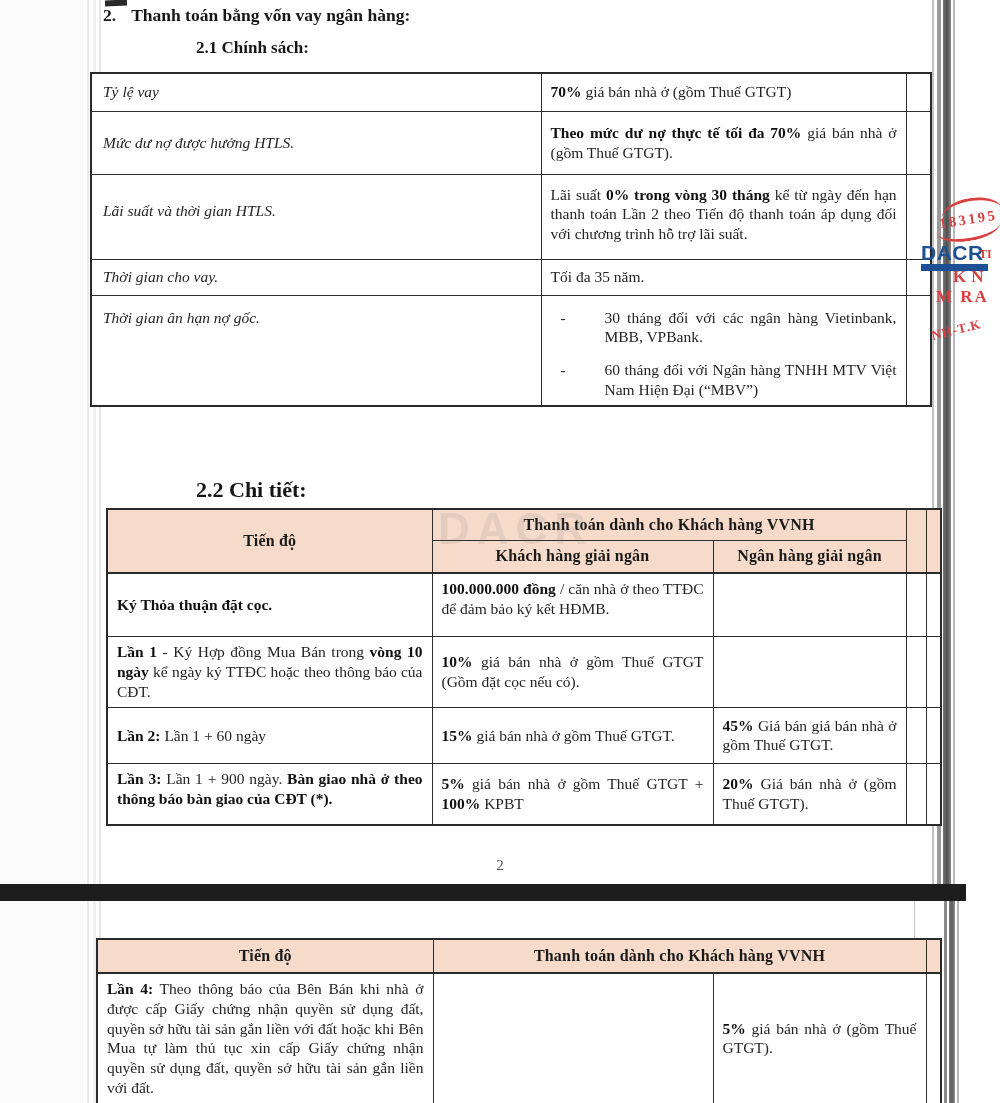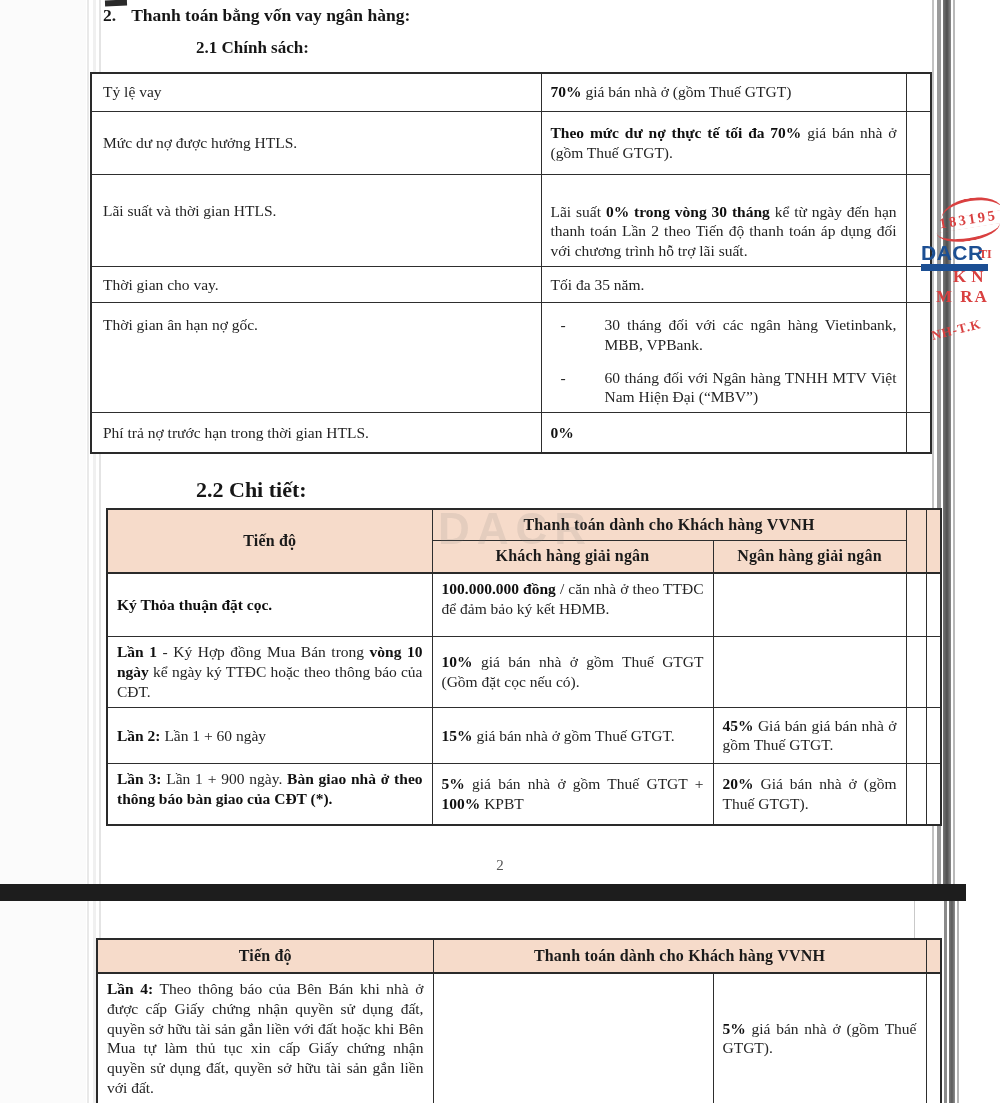--- a/index.html
+++ b/index.html
@@ -44,21 +44,21 @@
   .hd{background:var(--header_bg,#f6dbca);font-weight:bold;text-align:center;vertical-align:middle;
       font-size:16px;color:#1a1a1a;letter-spacing:0.2px;}
   .hd-big{border-bottom:2px solid #2a2a2a;}
   .vm{vertical-align:middle;}
   .just{text-align:justify;}
   .b{font-weight:bold;color:#101010;}
   .dash-row{display:flex;}
   .dash-col{width:44px;flex:none;padding-left:10px;}
   .dash-txt{flex:1;text-align:justify;}
   .mt{margin-top:13px;}
-  .pad-l{padding-left:11px;}
+  .pad-l{padding-left:11px;font-style:italic;}
 
   
   .stamp{position:absolute;z-index:10;font-family:"Liberation Serif","DejaVu Serif",serif;}
   .arc-top{left:940px;top:198px;width:62px;height:14px;border-top:3.5px solid var(--stamp_red,#d94040);
     border-radius:50% 50% 0 0 / 100% 100% 0 0;transform:rotate(-9deg);}
   .serial{left:939px;top:211px;font-size:14.5px;font-weight:bold;color:var(--stamp_red,#d94040);
     letter-spacing:2.5px;transform:rotate(-9deg);}
   .arc-bot{left:937px;top:228px;width:64px;height:10px;border-bottom:3px solid var(--stamp_red,#d94040);
     border-radius:0 0 50% 50% / 0 0 100% 100%;transform:rotate(-9deg);}
   .logo{left:921px;top:241px;font-family:"Liberation Sans",sans-serif;font-size:21px;font-weight:800;
@@ -111,48 +111,41 @@
     </tr>
     <tr style="height:63px">
       <td class="vm pad-l">Mức dư nợ được hưởng HTLS.</td>
       <td class="vm just">
         <span class="b">Theo mức dư nợ thực tế tối đa 70%</span><span> giá bán nhà ở (gồm Thuế GTGT).</span>
       </td>
       <td></td>
     </tr>
     <tr style="height:85px">
       <td class="pad-l" style="padding-top:26px">Lãi suất và thời gian HTLS.</td>
-      <td class="just" style="padding-top:27px">
+      <td class="just" style="padding-top:10px">
         <span>Lãi suất </span><span class="b">0% trong vòng 30 tháng</span><span> kể từ ngày đến hạn thanh toán Lần 2 theo Tiến độ thanh toán áp dụng đối với chương trình hỗ trợ lãi suất.</span>
       </td>
       <td></td>
     </tr>
     <tr style="height:36px">
       <td class="vm pad-l">Thời gian cho vay.</td>
       <td class="vm">Tối đa 35 năm.</td>
       <td></td>
     </tr>
     <tr style="height:100px">
       <td class="pad-l" style="padding-top:12px">Thời gian ân hạn nợ gốc.</td>
       <td style="padding-top:12px">
         <div class="dash-row">
           <span class="dash-col">-</span>
           <span class="dash-txt">30 tháng đối với các ngân hàng Vietinbank, MBB, VPBank.</span>
         </div>
         <div class="dash-row mt">
           <span class="dash-col">-</span>
           <span class="dash-txt">60 tháng đối với Ngân hàng TNHH MTV Việt Nam Hiện Đại (“MBV”)</span>
         </div>
-      </td>
-      <td></td>
-    </tr>
-    <tr style="height:40px">
-      <td class="vm pad-l">Phí trả nợ trước hạn trong thời gian HTLS.</td>
-      <td class="vm">
-        <span class="b">0%</span>
       </td>
       <td></td>
     </tr>
   </tbody>
     </table>
 
   <div class="h-sub2">2.2 Chi tiết:</div>
 
   <div class="watermark">DACR</div>
 

